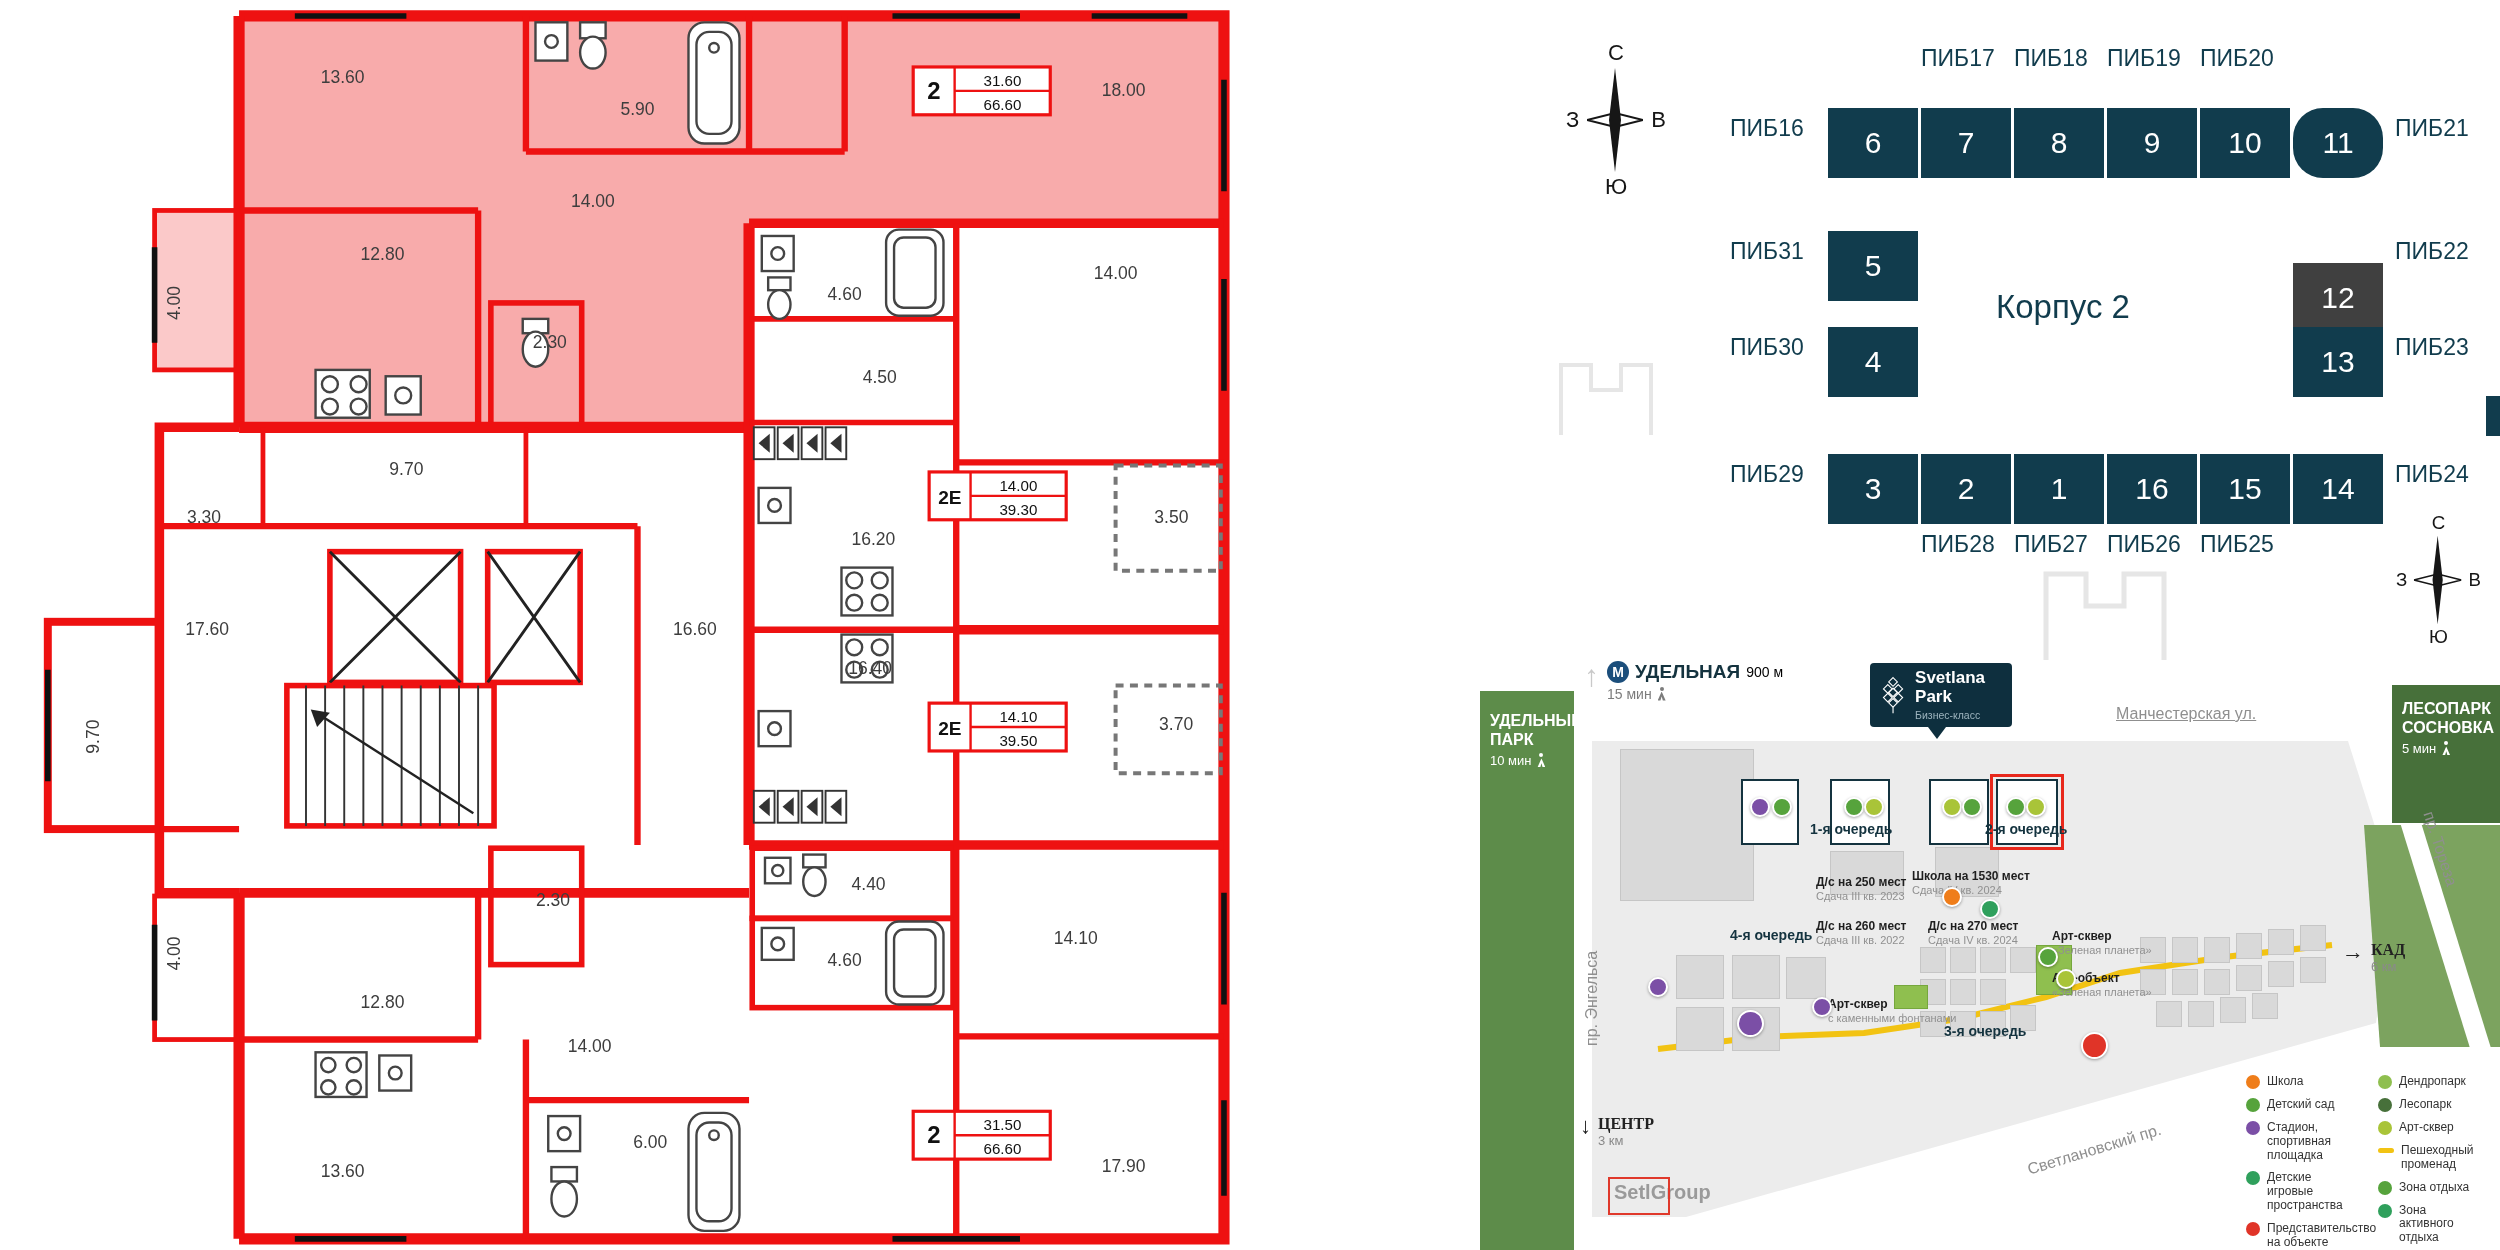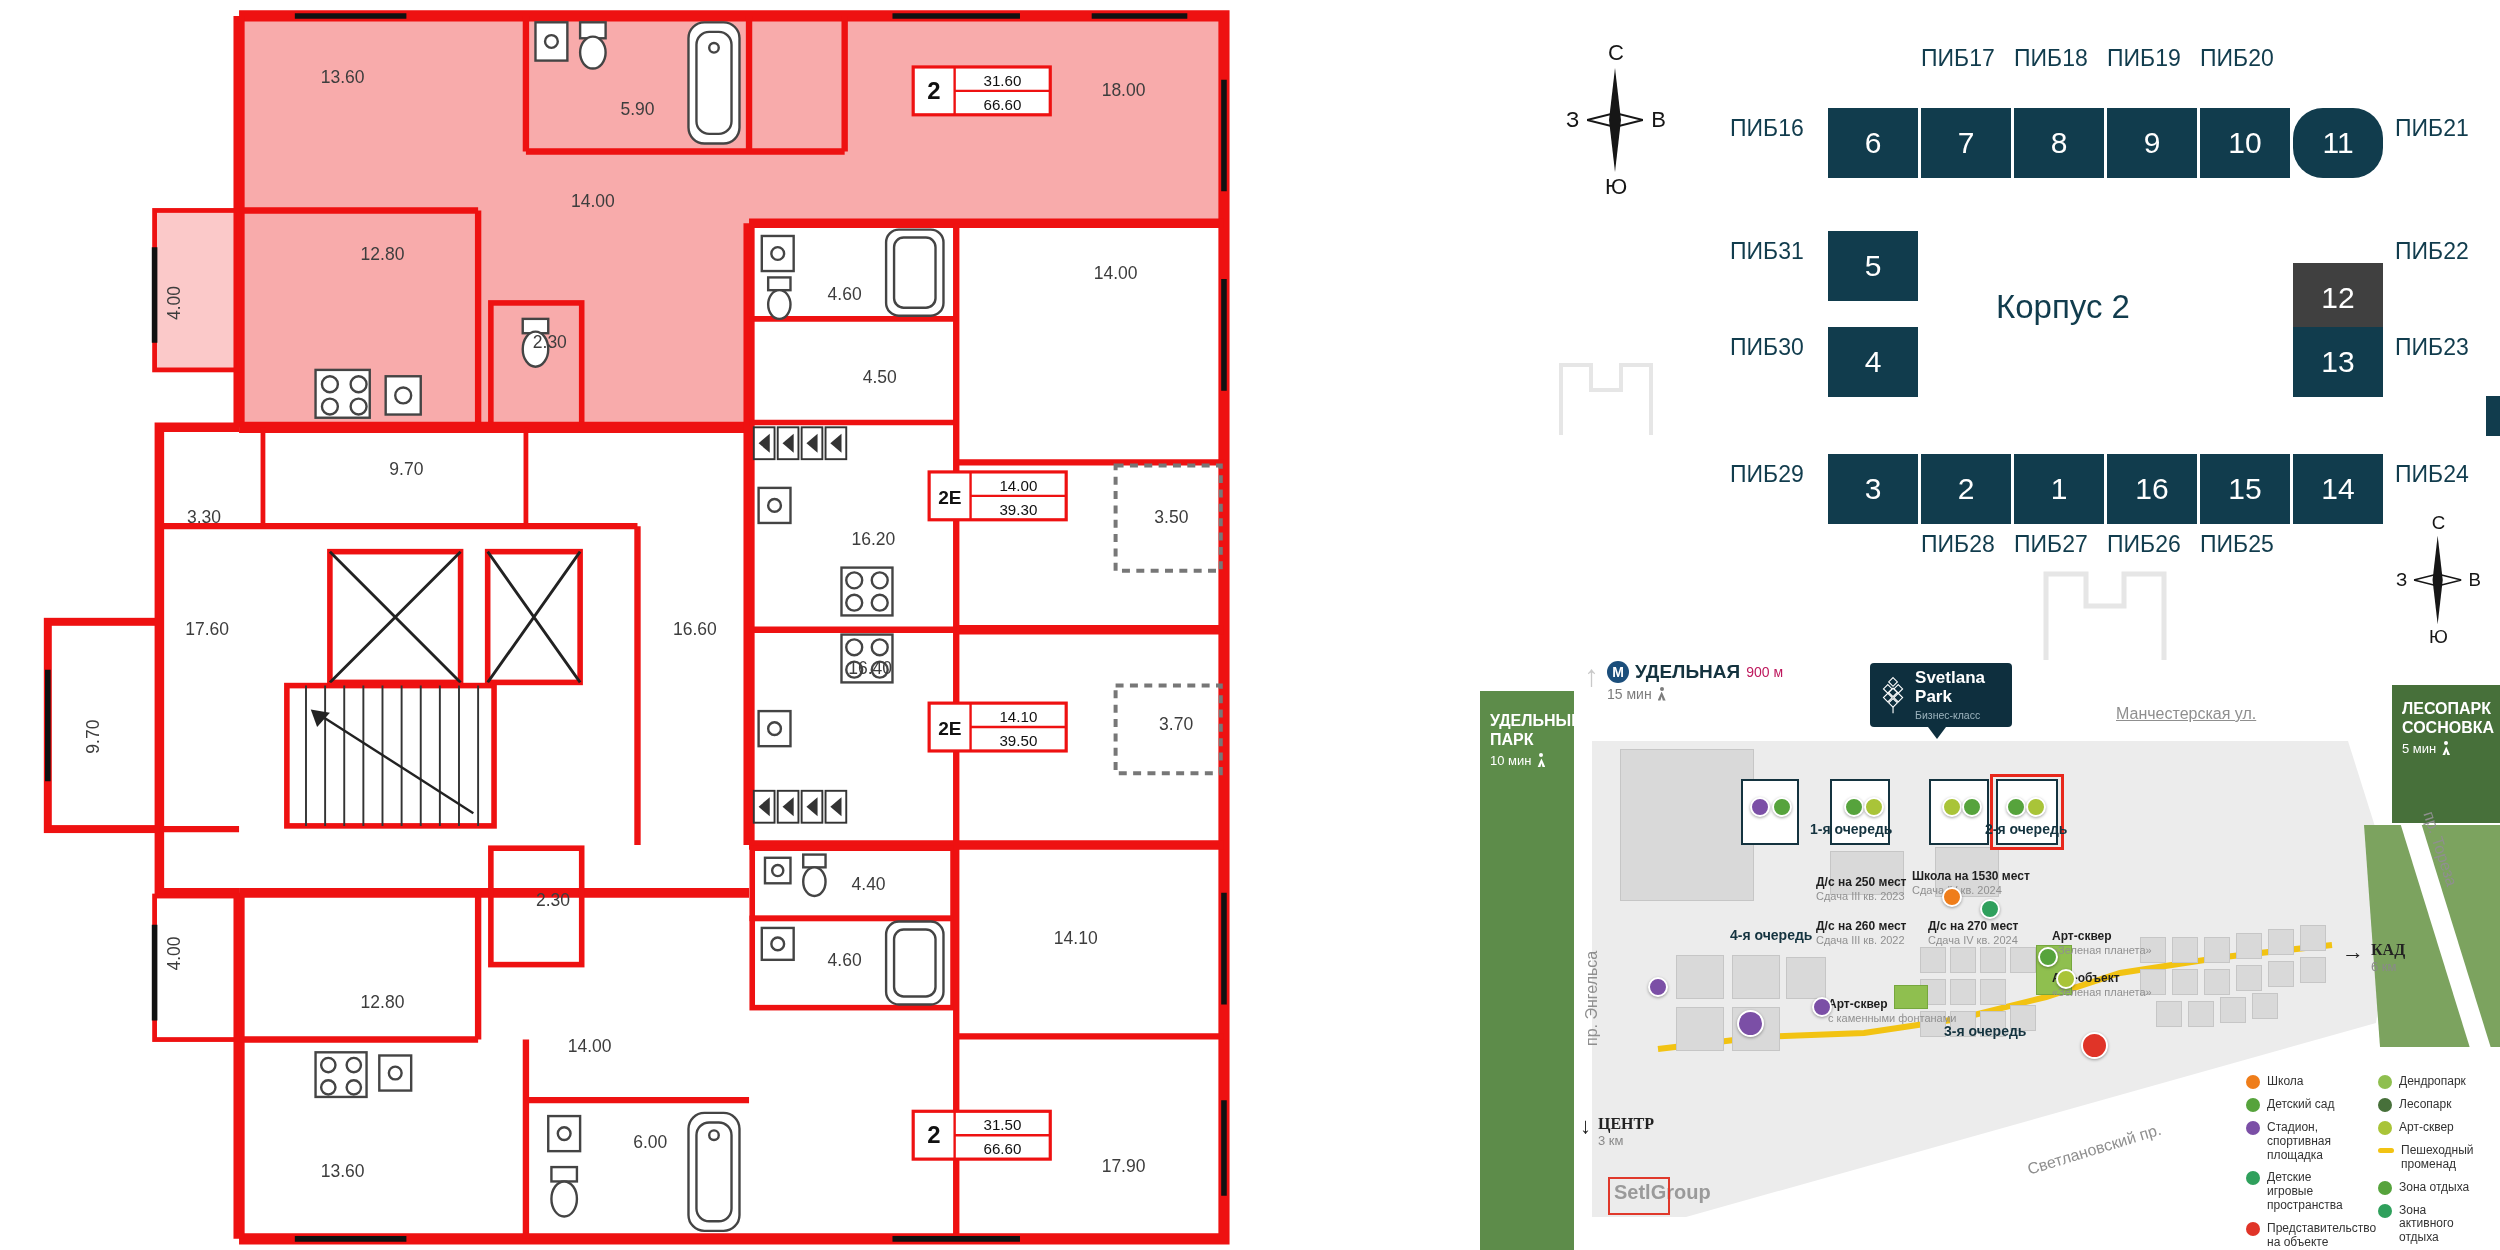--- a/index.html
+++ b/index.html
@@ -39,21 +39,21 @@
   .anno b{display:block;font-size:12px;color:#1e1e1e;white-space:nowrap;}
   .anno .t2{font-size:11px;color:#909090;white-space:nowrap;}
   .anno.phase b{font-size:14px;color:#14333f;}
   .park-label{position:absolute;color:#fff;font-weight:bold;}
   .pname{font-size:16px;line-height:1.2;white-space:pre-line;}
   .ptime{font-size:13px;font-weight:normal;display:flex;align-items:center;gap:5px;margin-top:4px;}
   .metro{position:absolute;display:flex;gap:8px;align-items:flex-start;}
   .big-arrow{font-size:30px;color:#c9c9c9;line-height:1;}
   .mrow1{display:flex;align-items:center;gap:6px;font-size:19px;}
   .mrow1 b{color:#14333f;}
-  .mrow1 .dist,.mrow2{font-size:14px;color:#be185d;}
+  .mrow1 .dist,.mrow2{font-size:14px;color:#000000;}
   .mrow2{display:flex;align-items:center;gap:5px;margin-top:3px;color:#7c7c7c;}
   .metro-m{width:22px;height:22px;border-radius:50%;background:#1b4e7b;color:#fff;display:inline-flex;
         align-items:center;justify-content:center;font-size:14px;font-weight:bold;}
   .walker{position:relative;display:inline-block;width:10px;height:15px;color:inherit;}
   .walker::before{content:"";position:absolute;top:0;left:3px;width:4px;height:4px;border-radius:50%;background:currentColor;}
   .walker::after{content:"";position:absolute;top:5px;left:1px;width:8px;height:9px;background:currentColor;
         clip-path:polygon(50% 0,100% 100%,65% 100%,50% 55%,35% 100%,0 100%);}
   .kad,.cnt{position:absolute;display:flex;gap:7px;align-items:flex-start;}
   .dir-arrow{font-size:22px;font-weight:bold;color:#222;line-height:1;}
   .kad b,.cnt b{font-size:16px;color:#222;font-family:Liberation Serif, serif;}

